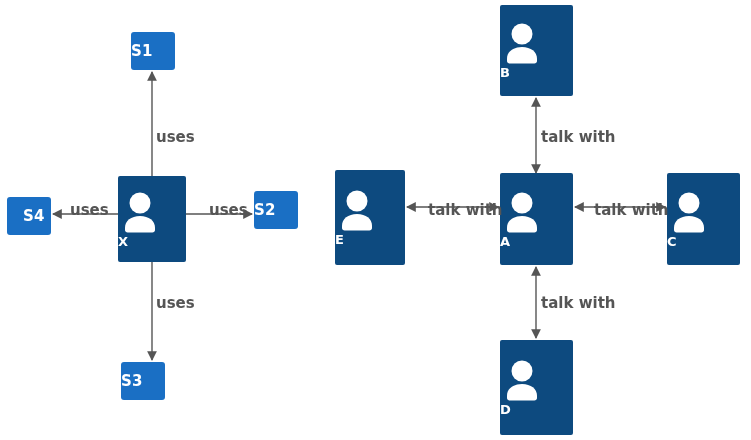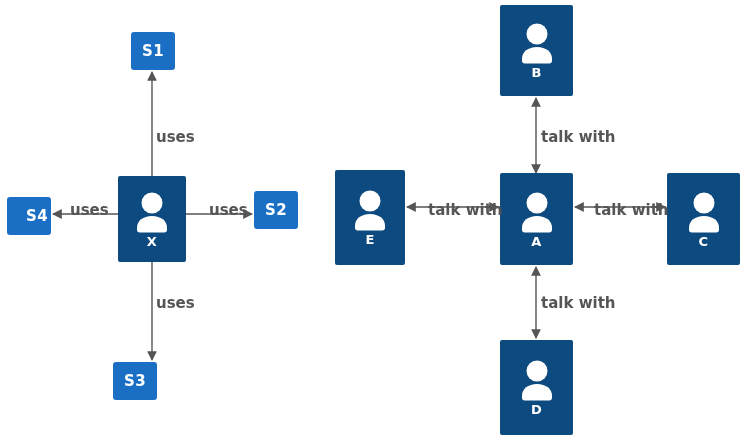--- a/index.html
+++ b/index.html
@@ -24,21 +24,21 @@
     top: 0;
     width: 751px;
     height: 440px;
   }
   
   .node {
     position: absolute;
     box-sizing: border-box;
     display: flex;
     flex-direction: column;
-    align-items: center;
+    align-items: flex-start;
     justify-content: center;
   }
   .node.actor {
     background: #0d4a7f;
     border-radius: 2px;
   }
   .node.service {
     background: #1a6fc4;
     border-radius: 3px;
   }
@@ -95,21 +95,21 @@
       </g>
   </svg>
 
   <div id="nodes-group">
       <div class="node service" style="left: 131px; top: 32px; width: 44px; height: 38px; background: rgb(26, 111, 196);">
         <div class="node-label">S1</div>
       </div>
       <div class="node service" style="left: 254px; top: 191px; width: 44px; height: 38px; background: rgb(26, 111, 196);">
         <div class="node-label">S2</div>
       </div>
-      <div class="node service" style="left: 113px; top: 362px; width: 44px; height: 38px; background: rgb(26, 111, 196);">
+      <div class="node service" style="left: 121px; top: 362px; width: 44px; height: 38px; background: rgb(26, 111, 196);">
         <div class="node-label">S3</div>
       </div>
       <div class="node service" style="left: 7px; top: 197px; width: 44px; height: 38px; background: rgb(26, 111, 196); padding-left: 16px;">
         <div class="node-label">S4</div>
       </div>
       <div class="node actor" style="left: 118px; top: 176px; width: 68px; height: 86px; background: rgb(13, 74, 127);">
         <span>
           <svg class="person-icon" viewBox="0 0 44 42" xmlns="http://www.w3.org/2000/svg">
             <circle cx="22" cy="12" r="10.5" fill="#ffffff"></circle>
             <path d="M22 25 C13 25 7 30 7 36.5 L7 39 C7 40.4 8.2 41.5 9.6 41.5 L34.4 41.5 C35.8 41.5 37 40.4 37 39 L37 36.5 C37 30 31 25 22 25 Z" fill="#ffffff"></path>

